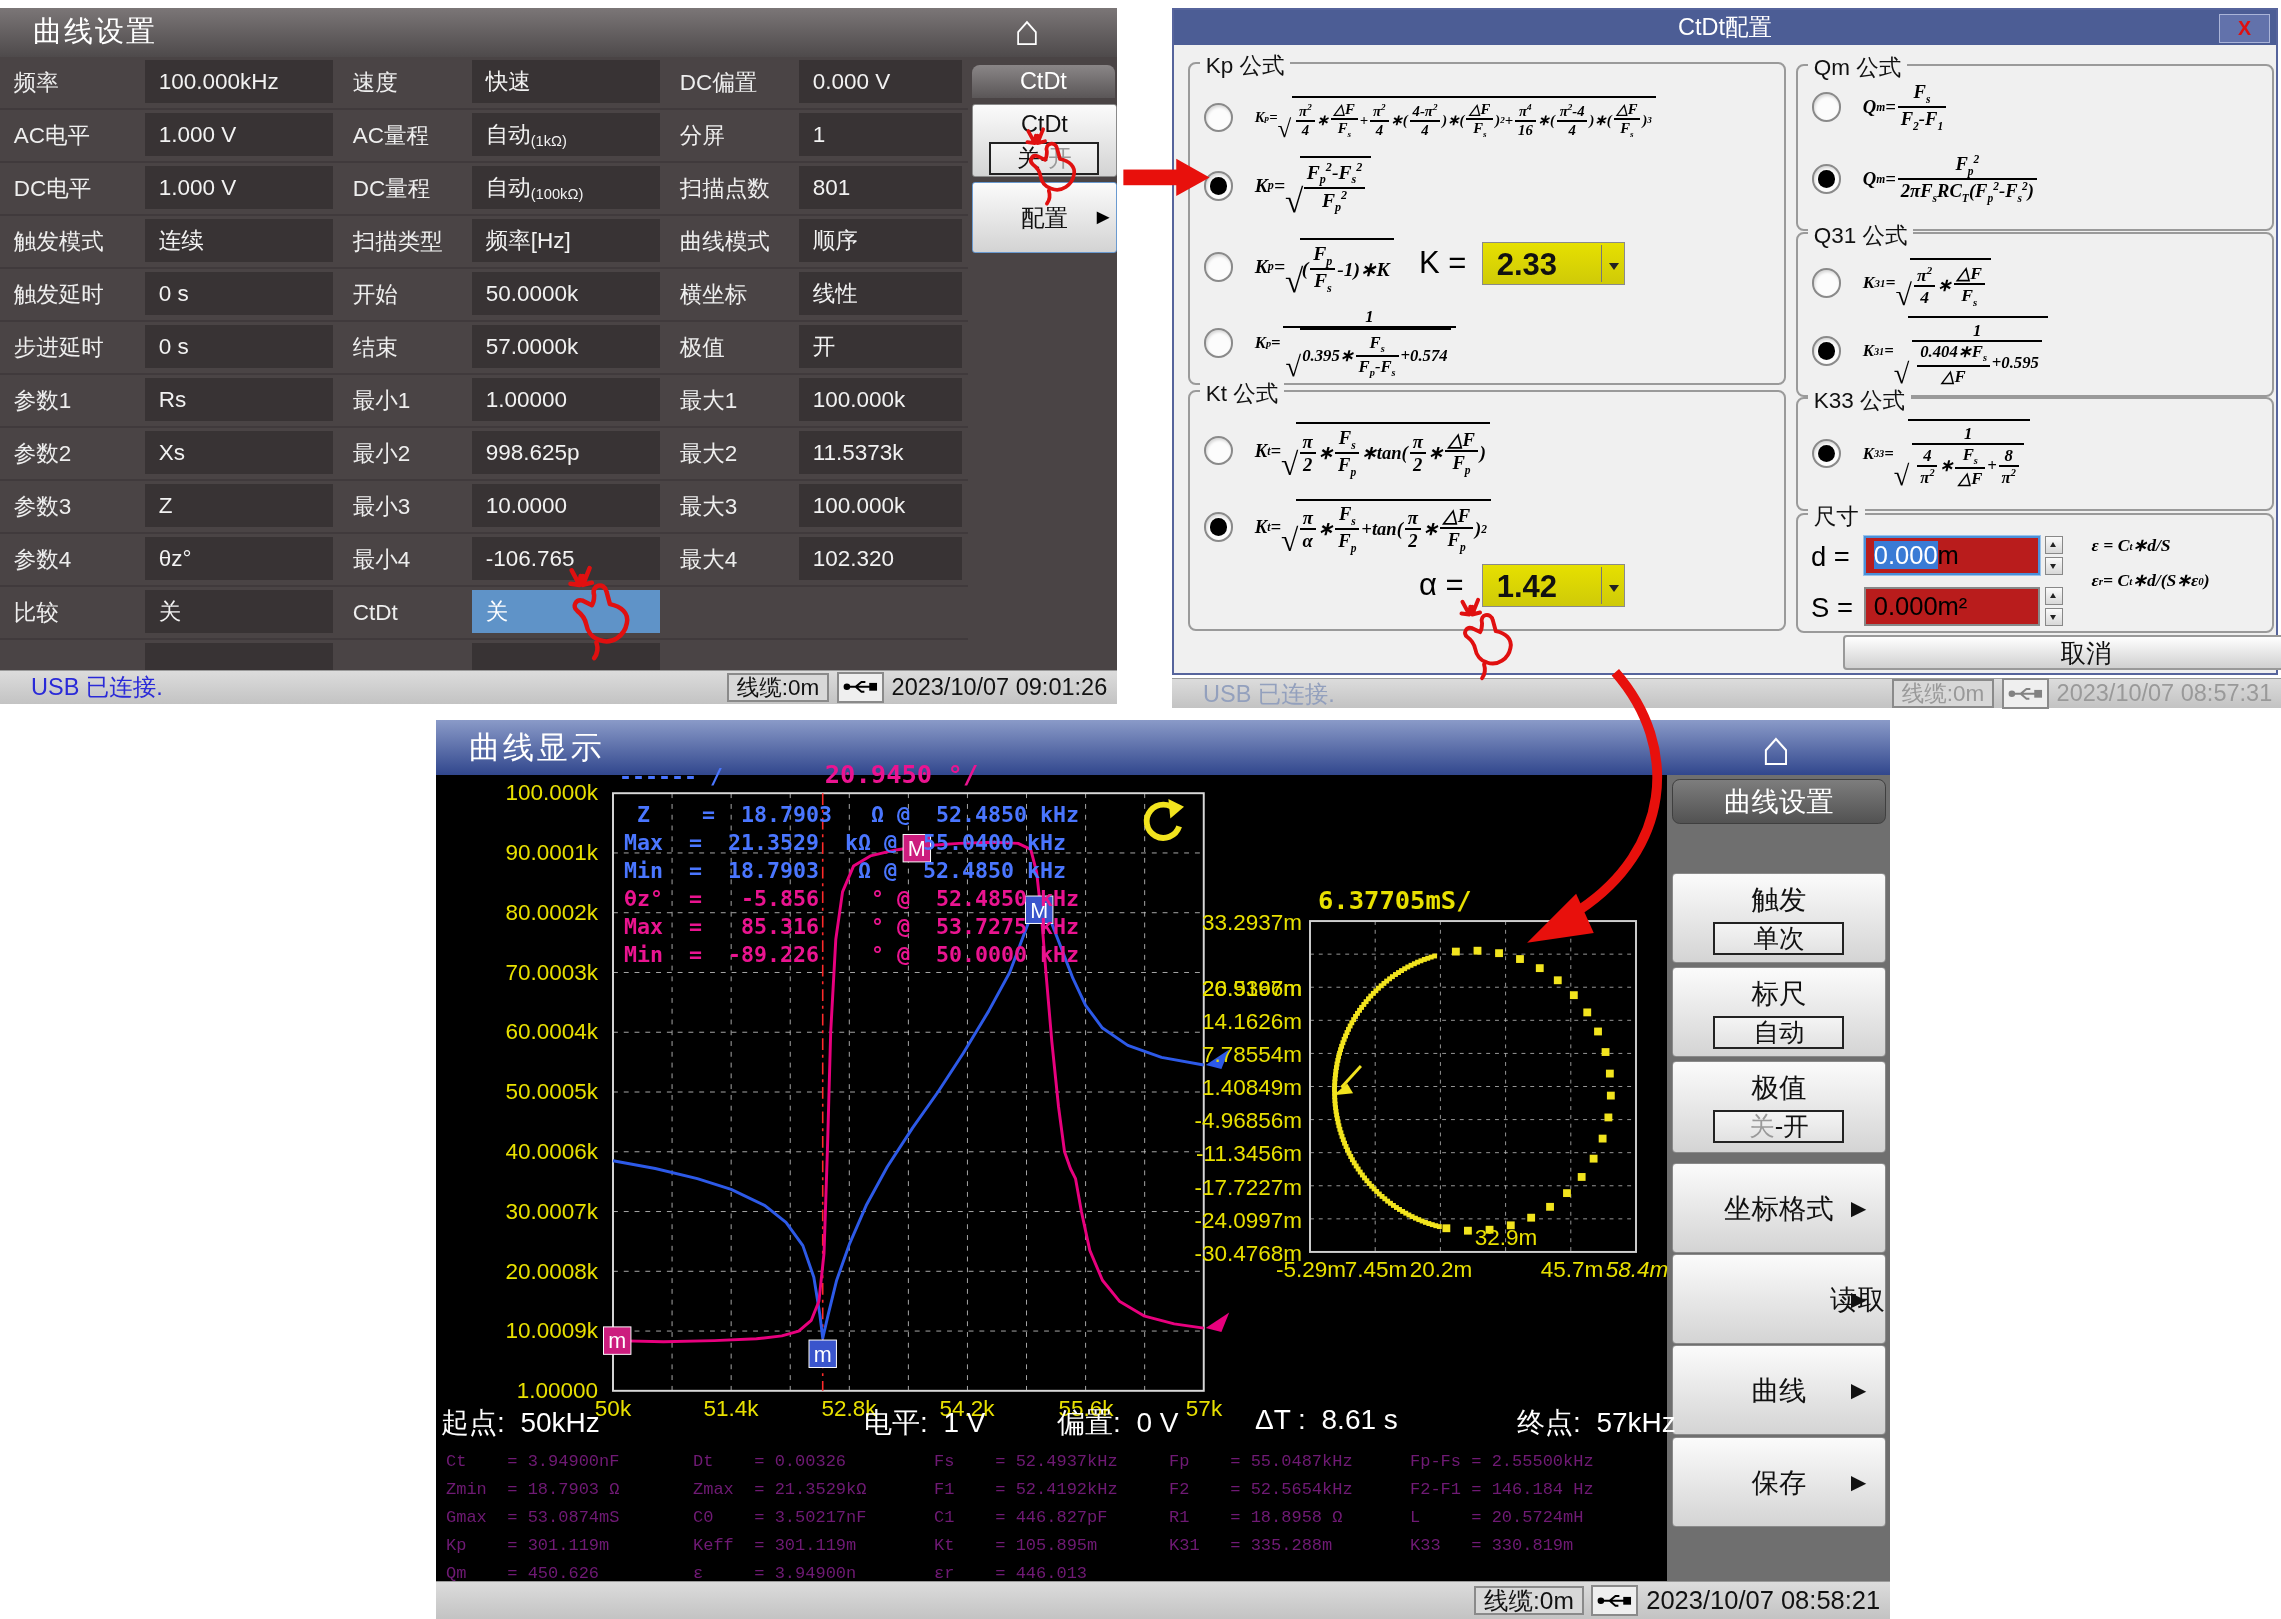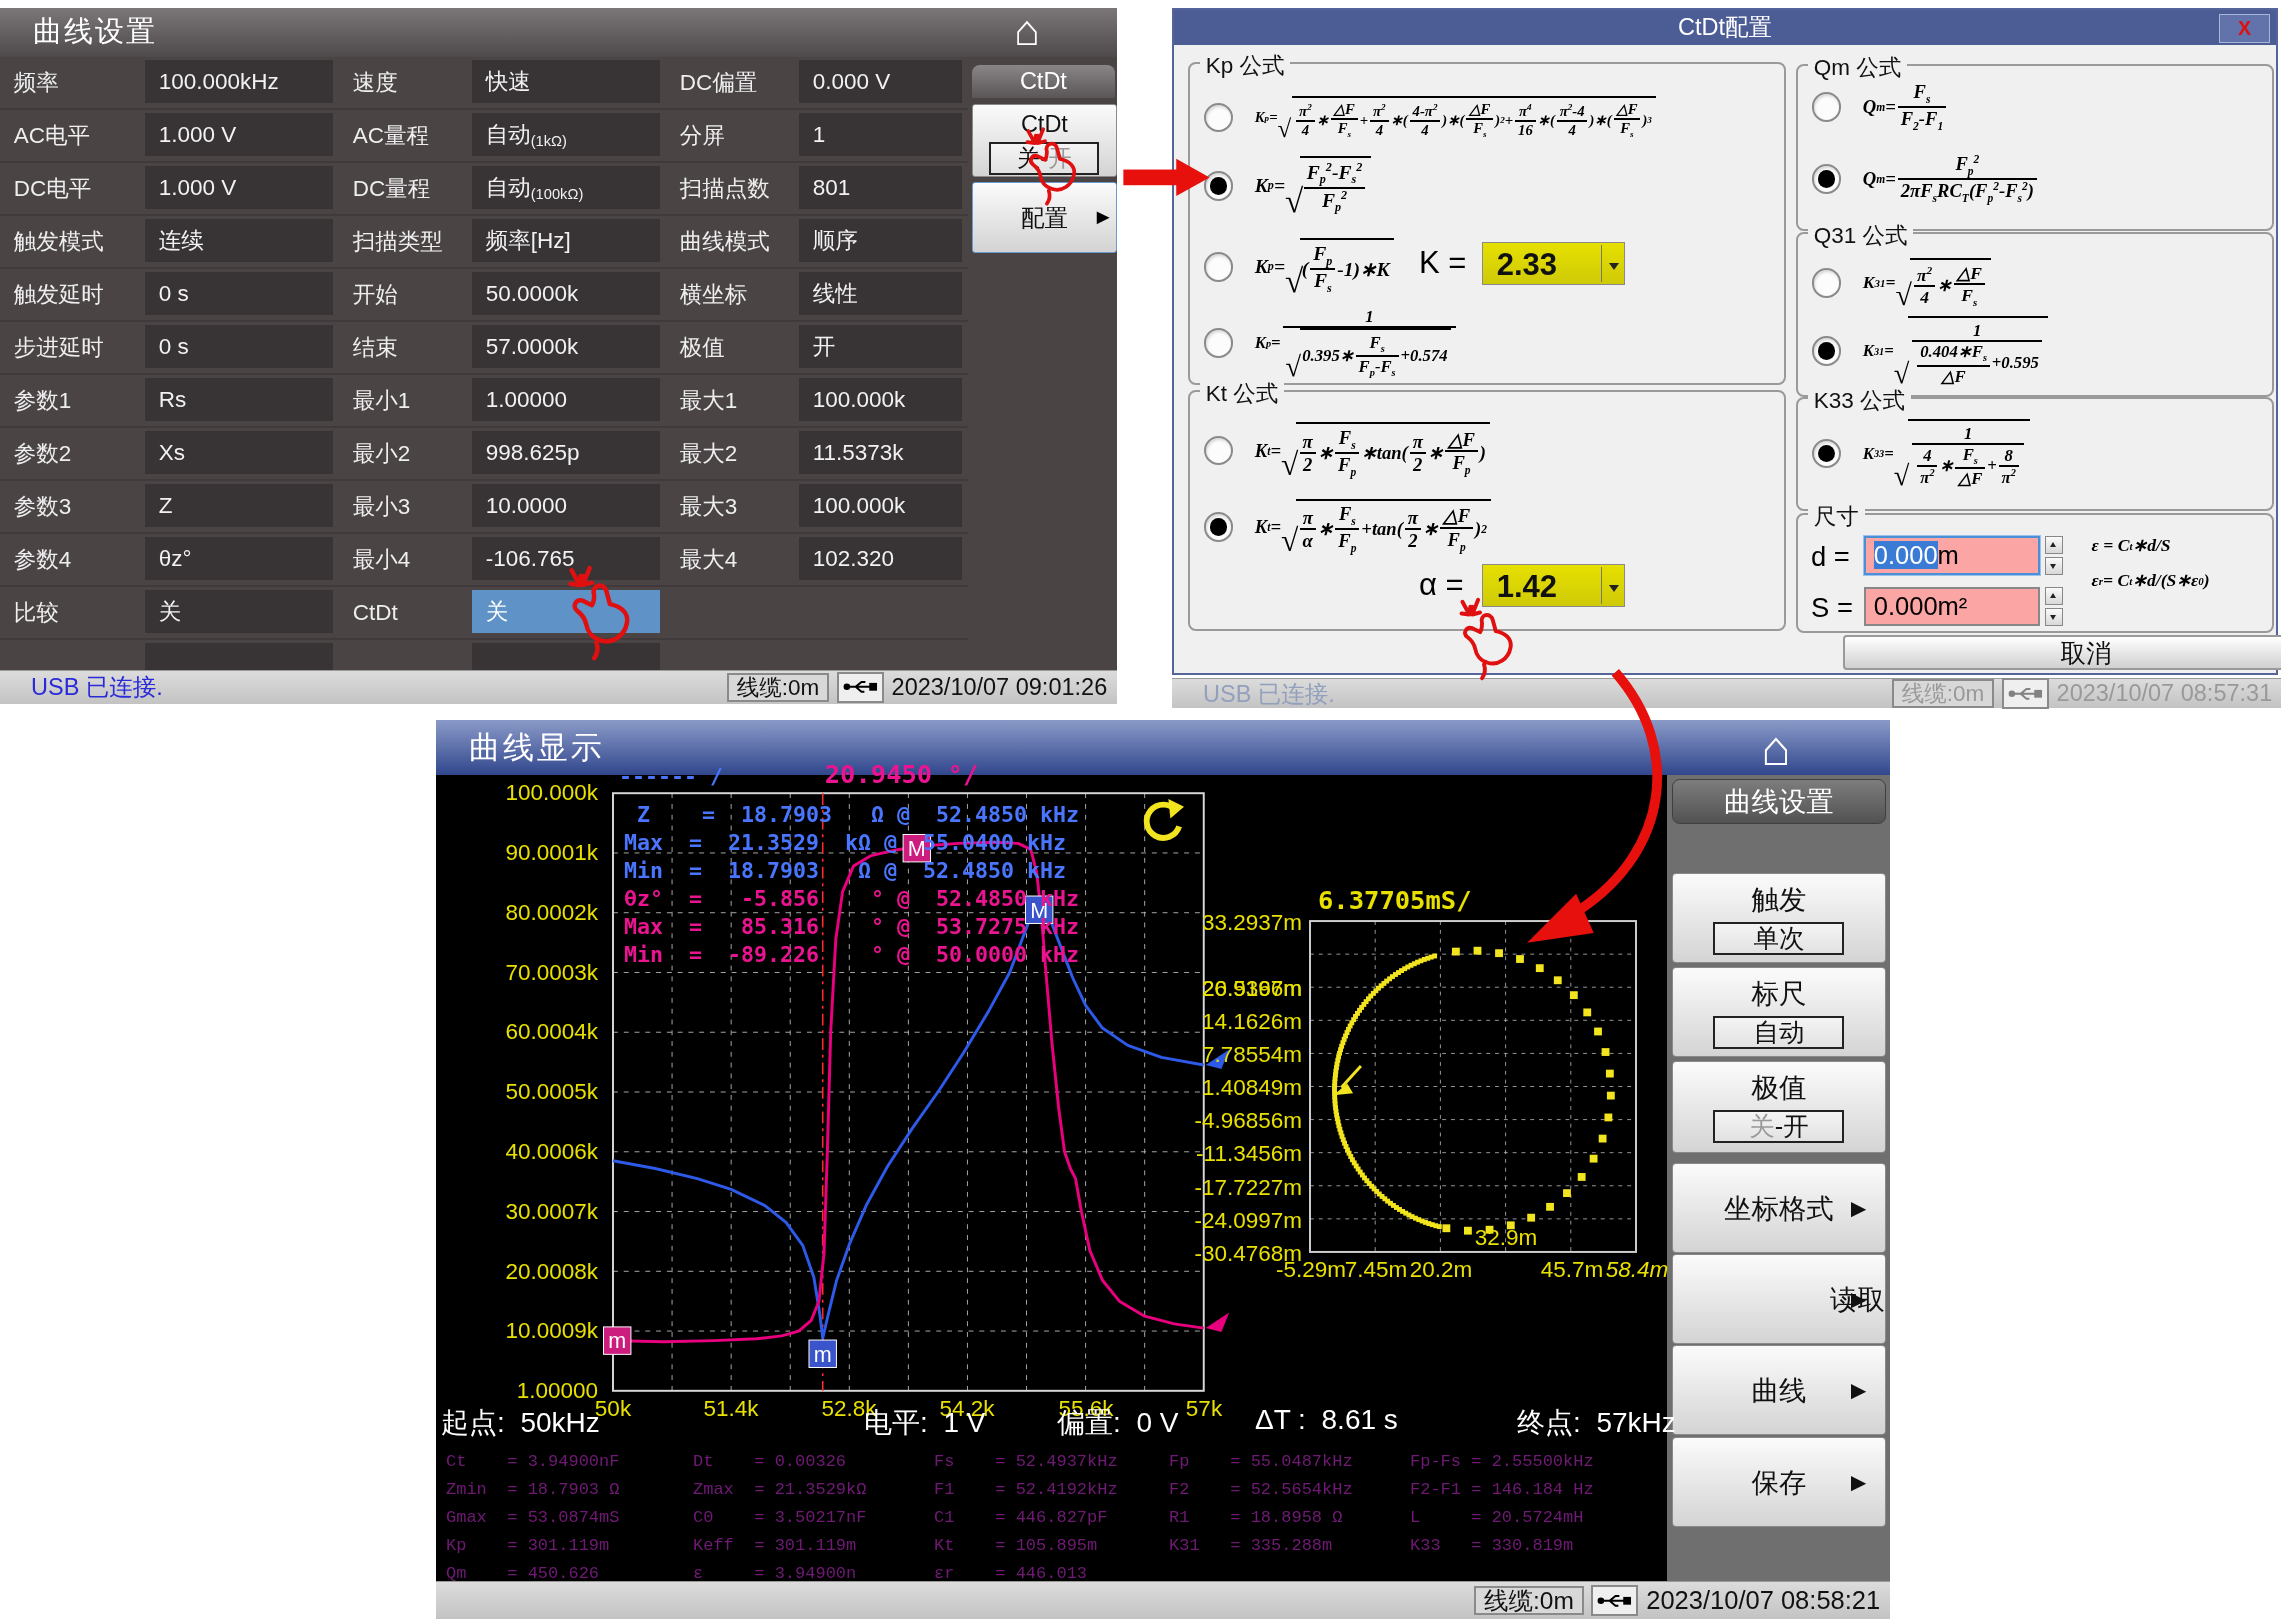--- a/index.html
+++ b/index.html
@@ -65,21 +65,21 @@
   .sqrt>.rad{border-top:2px solid #000;padding:2.9px 3.9px 0 2px;display:inline-flex;align-items:center}
   .ydrop{position:absolute;width:143px;height:43px;background:linear-gradient(#e6e000,#cfca08);border:1px solid #8a8a8a;
      font-size:31px;font-weight:bold;color:#111;line-height:43px;padding-left:13.7px;box-sizing:border-box}
   .ydrop::after{content:"";position:absolute;right:4.9px;top:19.6px;border-left:5.9px solid transparent;
      border-right:5.9px solid transparent;border-top:7.8px solid #222}
   .ydrop::before{content:"";position:absolute;right:21.6px;top:2px;bottom:2px;border-left:1px solid #777}
   .parlab{position:absolute;font-size:31px;color:#000}
   .dlg-btn{position:absolute;height:35px;background:linear-gradient(#ffffff,#d0d0d0);border:2px solid #999;border-radius:3.9px;
      font-size:25.5px;color:#111;text-align:center;line-height:33px;box-sizing:border-box}
   .szlab{position:absolute;font-size:27.4px;color:#000}
-  .szinput{position:absolute;height:39px;background:#fca5a5;border:2px solid #888;box-sizing:border-box;
+  .szinput{position:absolute;height:39px;background:#b91c1c;border:2px solid #888;box-sizing:border-box;
      font-size:25.5px;line-height:35px;padding-left:7.8px;color:#000}
   .szinput.focus{border:2px solid #4a90d9;outline:1px solid #9ac2ea}
   .seltext{background:#3a7bd5;color:#fff}
   .spin{position:absolute;width:19.6px;height:39px}
   .spin .up,.spin .dn{position:absolute;left:0;width:17.6px;height:17.6px;background:linear-gradient(#fafafa,#d8d8d8);
      border:1px solid #888;box-sizing:border-box}
   .spin .up{top:0}.spin .dn{bottom:0}
   .spin .up::after,.spin .dn::after{content:"";position:absolute;left:3.9px}
   .spin .up::after{top:4.9px;border-left:3.9px solid transparent;border-right:3.9px solid transparent;border-bottom:5.9px solid #222}
   .spin .dn::after{top:5.9px;border-left:3.9px solid transparent;border-right:3.9px solid transparent;border-top:5.9px solid #222}

